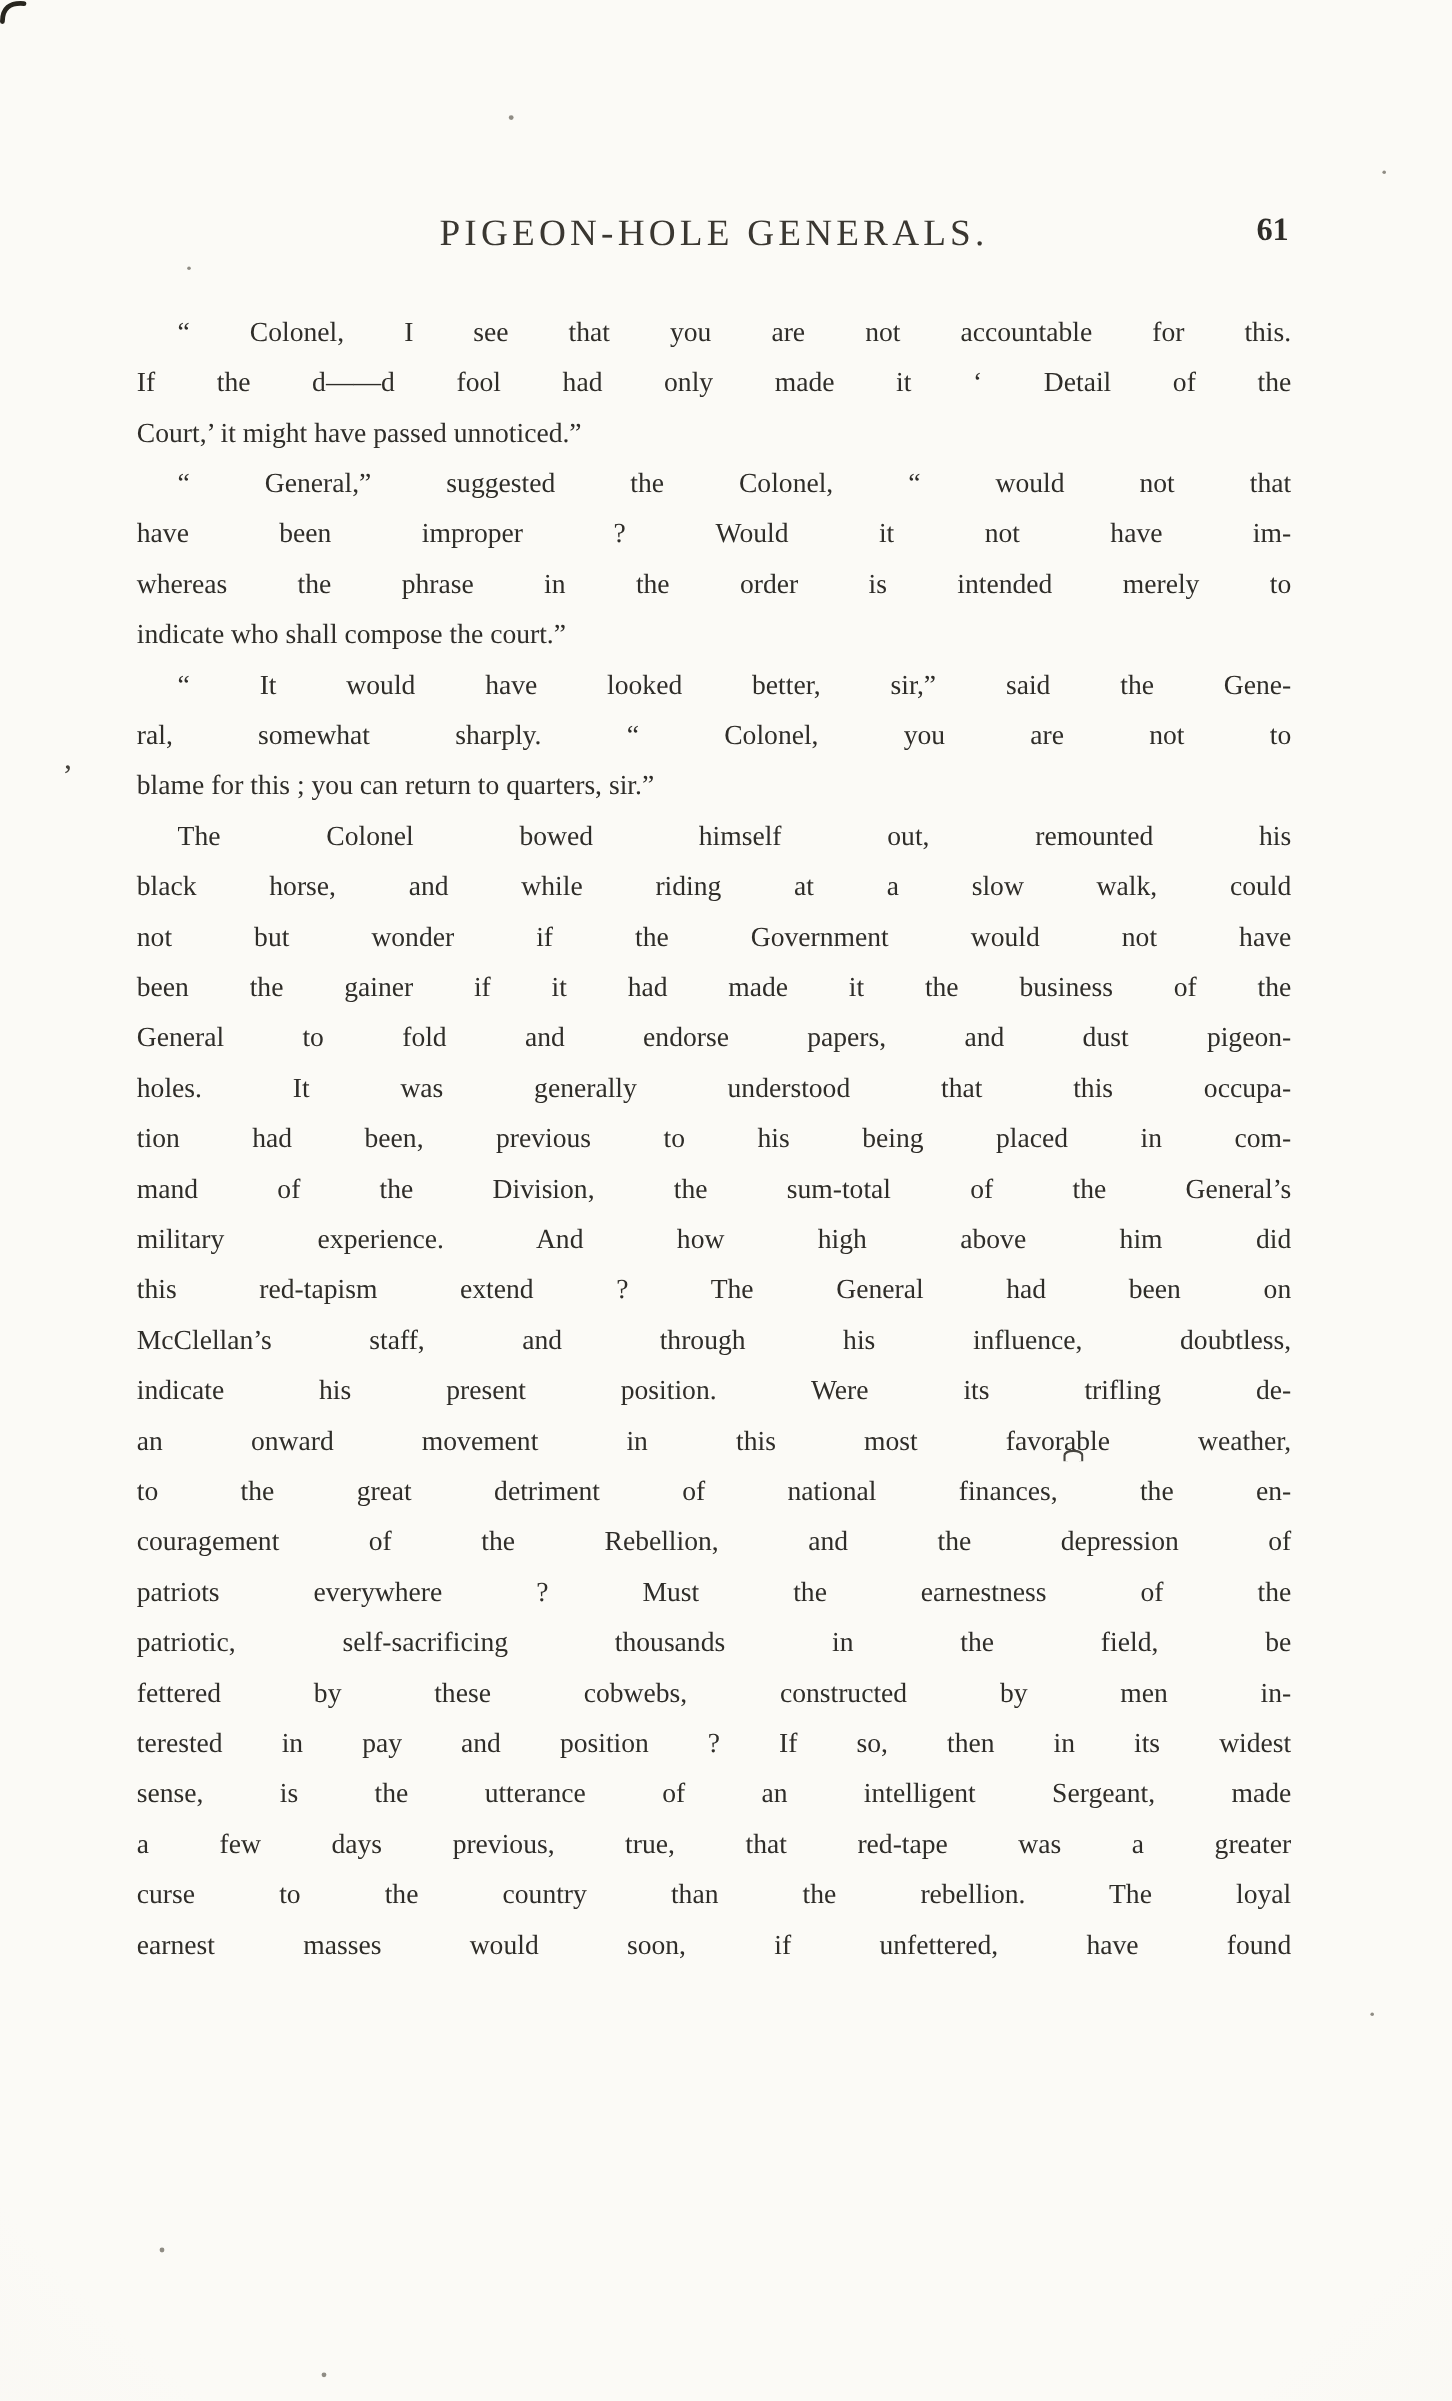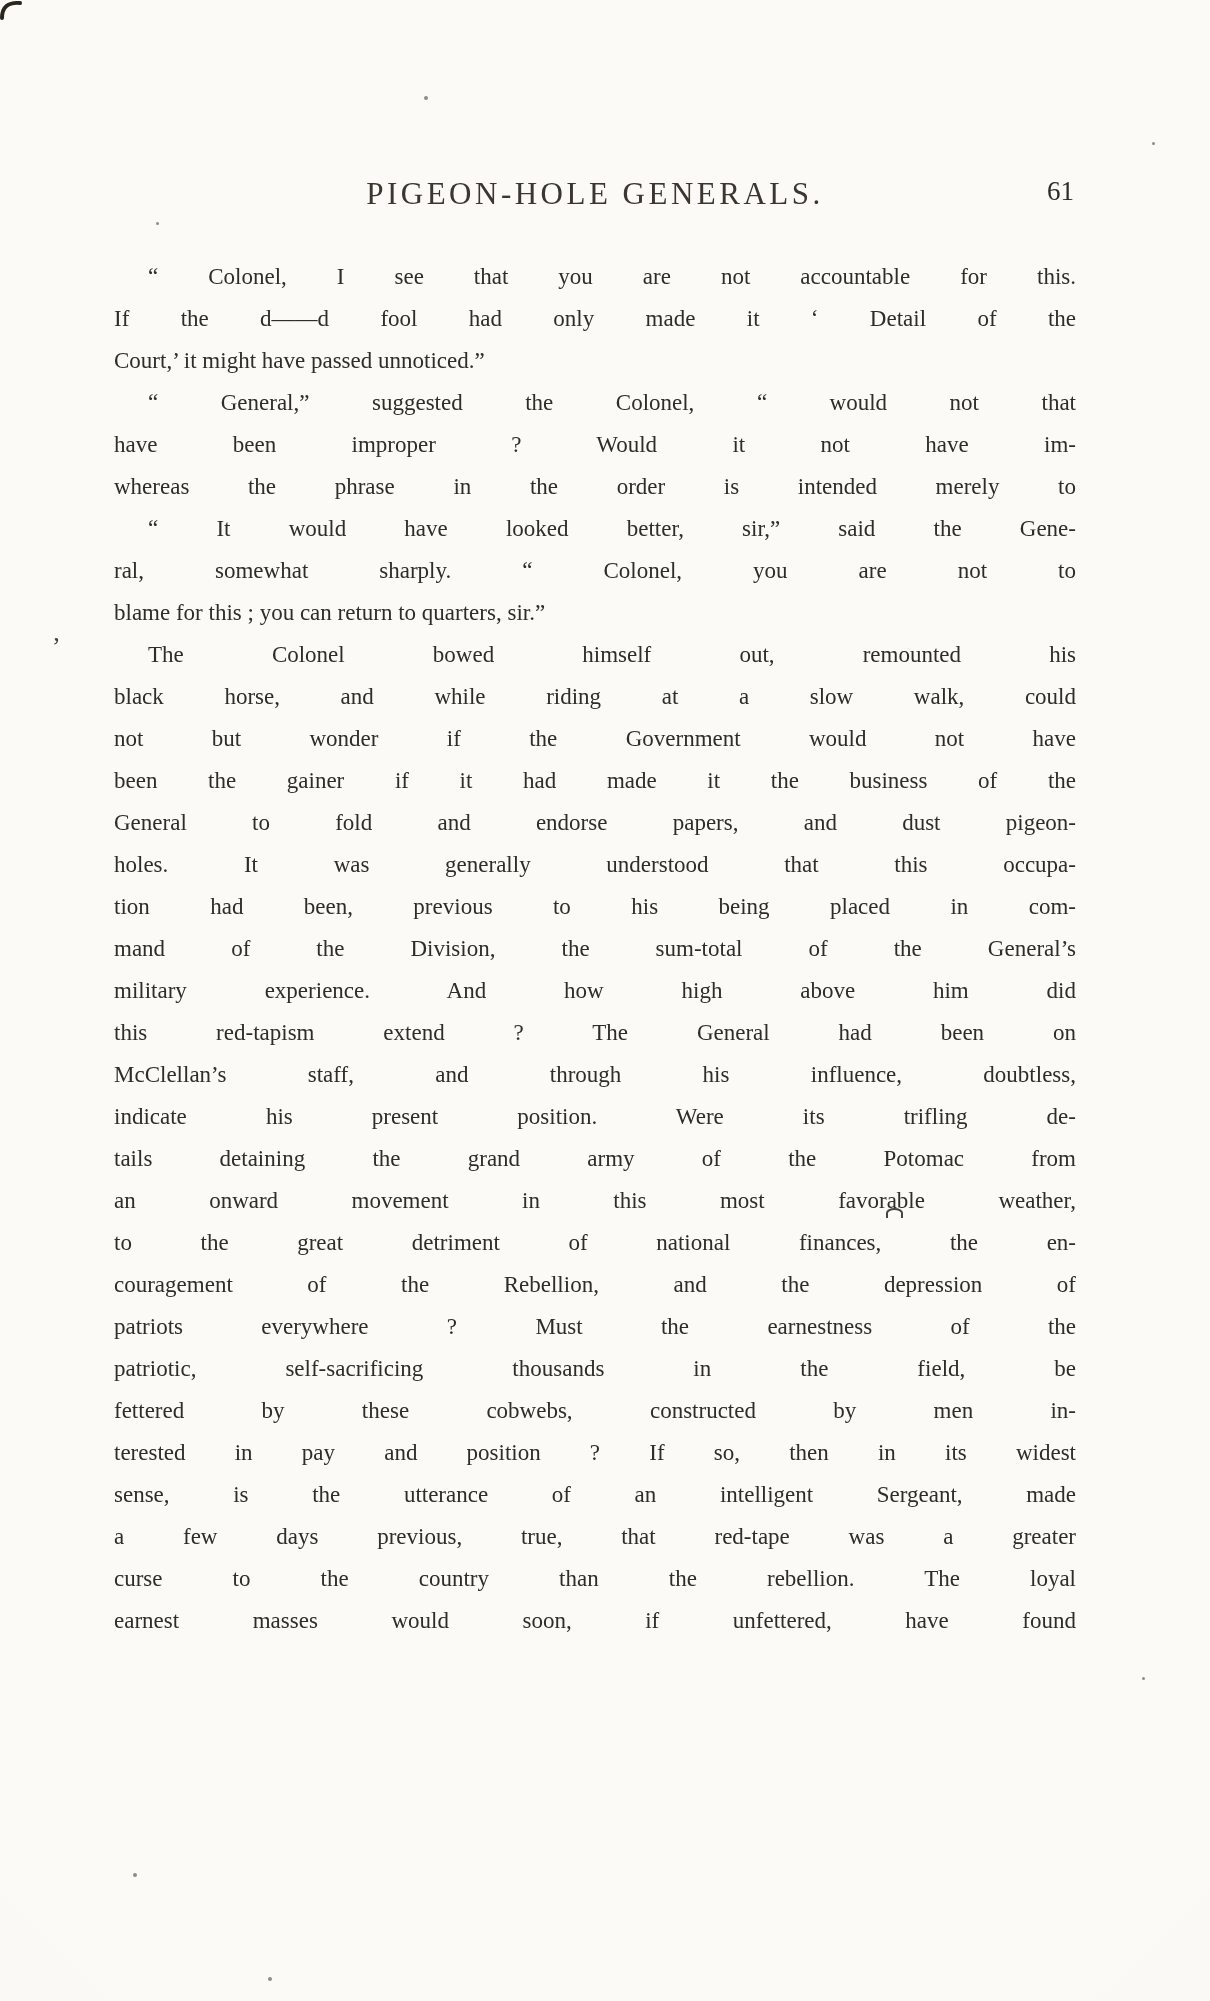--- a/index.html
+++ b/index.html
@@ -30,20 +30,21 @@
     font-size: 31px;
     letter-spacing: 3.5px;
     color: #3a3731;
   }
   .page-number {
     position: absolute;
     right: 2px;
     top: 0;
     font-size: 27px;
     color: #2f2d29;
+    font-weight: bold;
   }
   .body-text {
     position: absolute;
     left: 114px;
     top: 256px;
     width: 962px;
     font-size: 23px;
   }
   .ln {
     height: 42px;
@@ -103,36 +104,36 @@
     <span class="page-number">61</span>
   </div>
 
   <div class="body-text">
       <div class="ln first">“ Colonel, I see that you are not accountable for this.</div>
       <div class="ln">If the d——d fool had only made it ‘ Detail of the</div>
       <div class="ln lastline">Court,’ it might have passed unnoticed.”</div>
       <div class="ln first">“ General,” suggested the Colonel, “ would not that</div>
       <div class="ln">have been improper ?  Would it not have im-</div>
       <div class="ln">whereas the phrase in the order is intended merely to</div>
+      <div class="ln lastline">indicate who shall compose the court.”</div>
       <div class="ln first">“ It would have looked better, sir,” said the Gene-</div>
       <div class="ln">ral, somewhat sharply.  “ Colonel, you are not to</div>
       <div class="ln lastline">blame for this ;  you can return to quarters, sir.”</div>
       <div class="ln first">The Colonel bowed himself out, remounted his</div>
       <div class="ln">black horse, and while riding at a slow walk, could</div>
       <div class="ln">not but wonder if the Government would not have</div>
       <div class="ln">been the gainer if it had made it the business of the</div>
       <div class="ln">General to fold and endorse papers, and dust pigeon-</div>
       <div class="ln">holes.  It was generally understood that this occupa-</div>
       <div class="ln">tion had been, previous to his being placed in com-</div>
       <div class="ln">mand of the Division, the sum-total of the General’s</div>
       <div class="ln">military experience.  And how high above him did</div>
       <div class="ln">this red-tapism extend ?  The General had been on</div>
       <div class="ln">McClellan’s staff, and through his influence, doubtless,</div>
       <div class="ln">indicate his present position.  Were its trifling de-</div>
-      <div class="ln">tails detaining the grand army of the Potomac from</div>
       <div class="ln">an onward movement in this most favorable weather,</div>
       <div class="ln">to the great detriment of national finances, the en-</div>
       <div class="ln">couragement of the Rebellion, and the depression of</div>
       <div class="ln">patriots everywhere ?  Must the earnestness of the</div>
       <div class="ln">patriotic,  self-sacrificing thousands in the field, be</div>
       <div class="ln">fettered by these cobwebs, constructed by men in-</div>
       <div class="ln">terested in pay and position ?  If so, then in its widest</div>
       <div class="ln">sense, is the utterance of an intelligent Sergeant, made</div>
       <div class="ln">a few days previous, true, that red-tape was a greater</div>
       <div class="ln">curse to the country than the rebellion.  The loyal</div>

